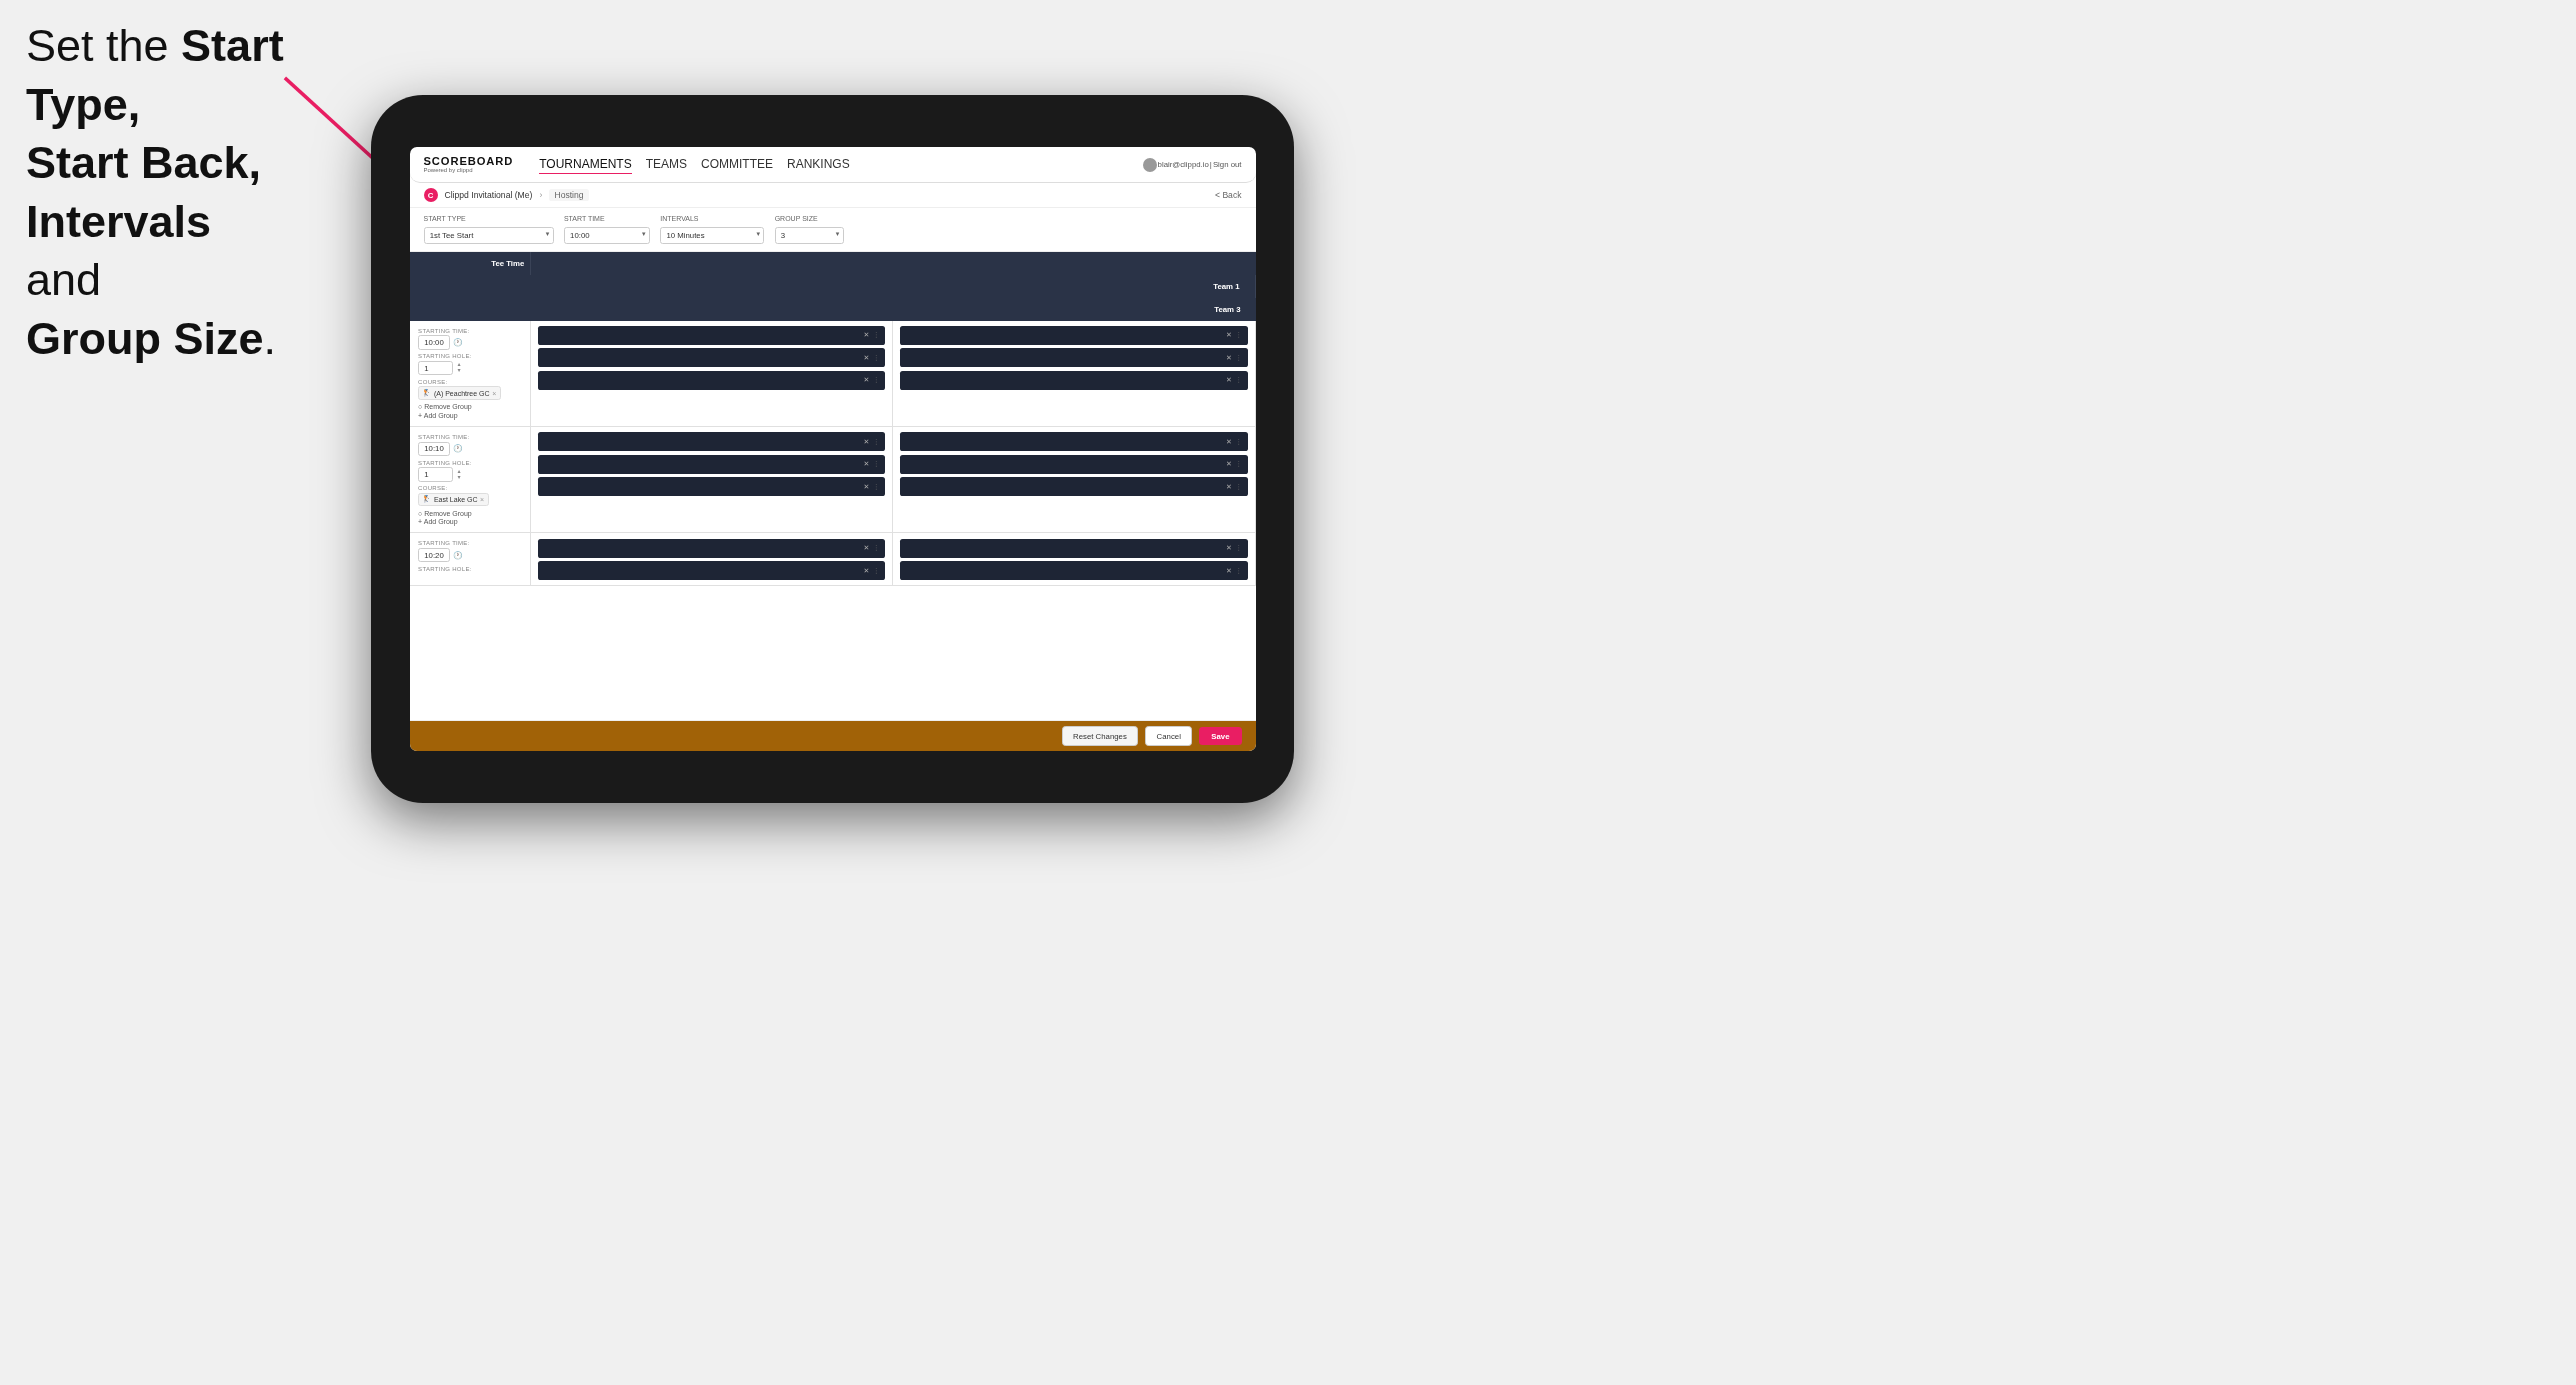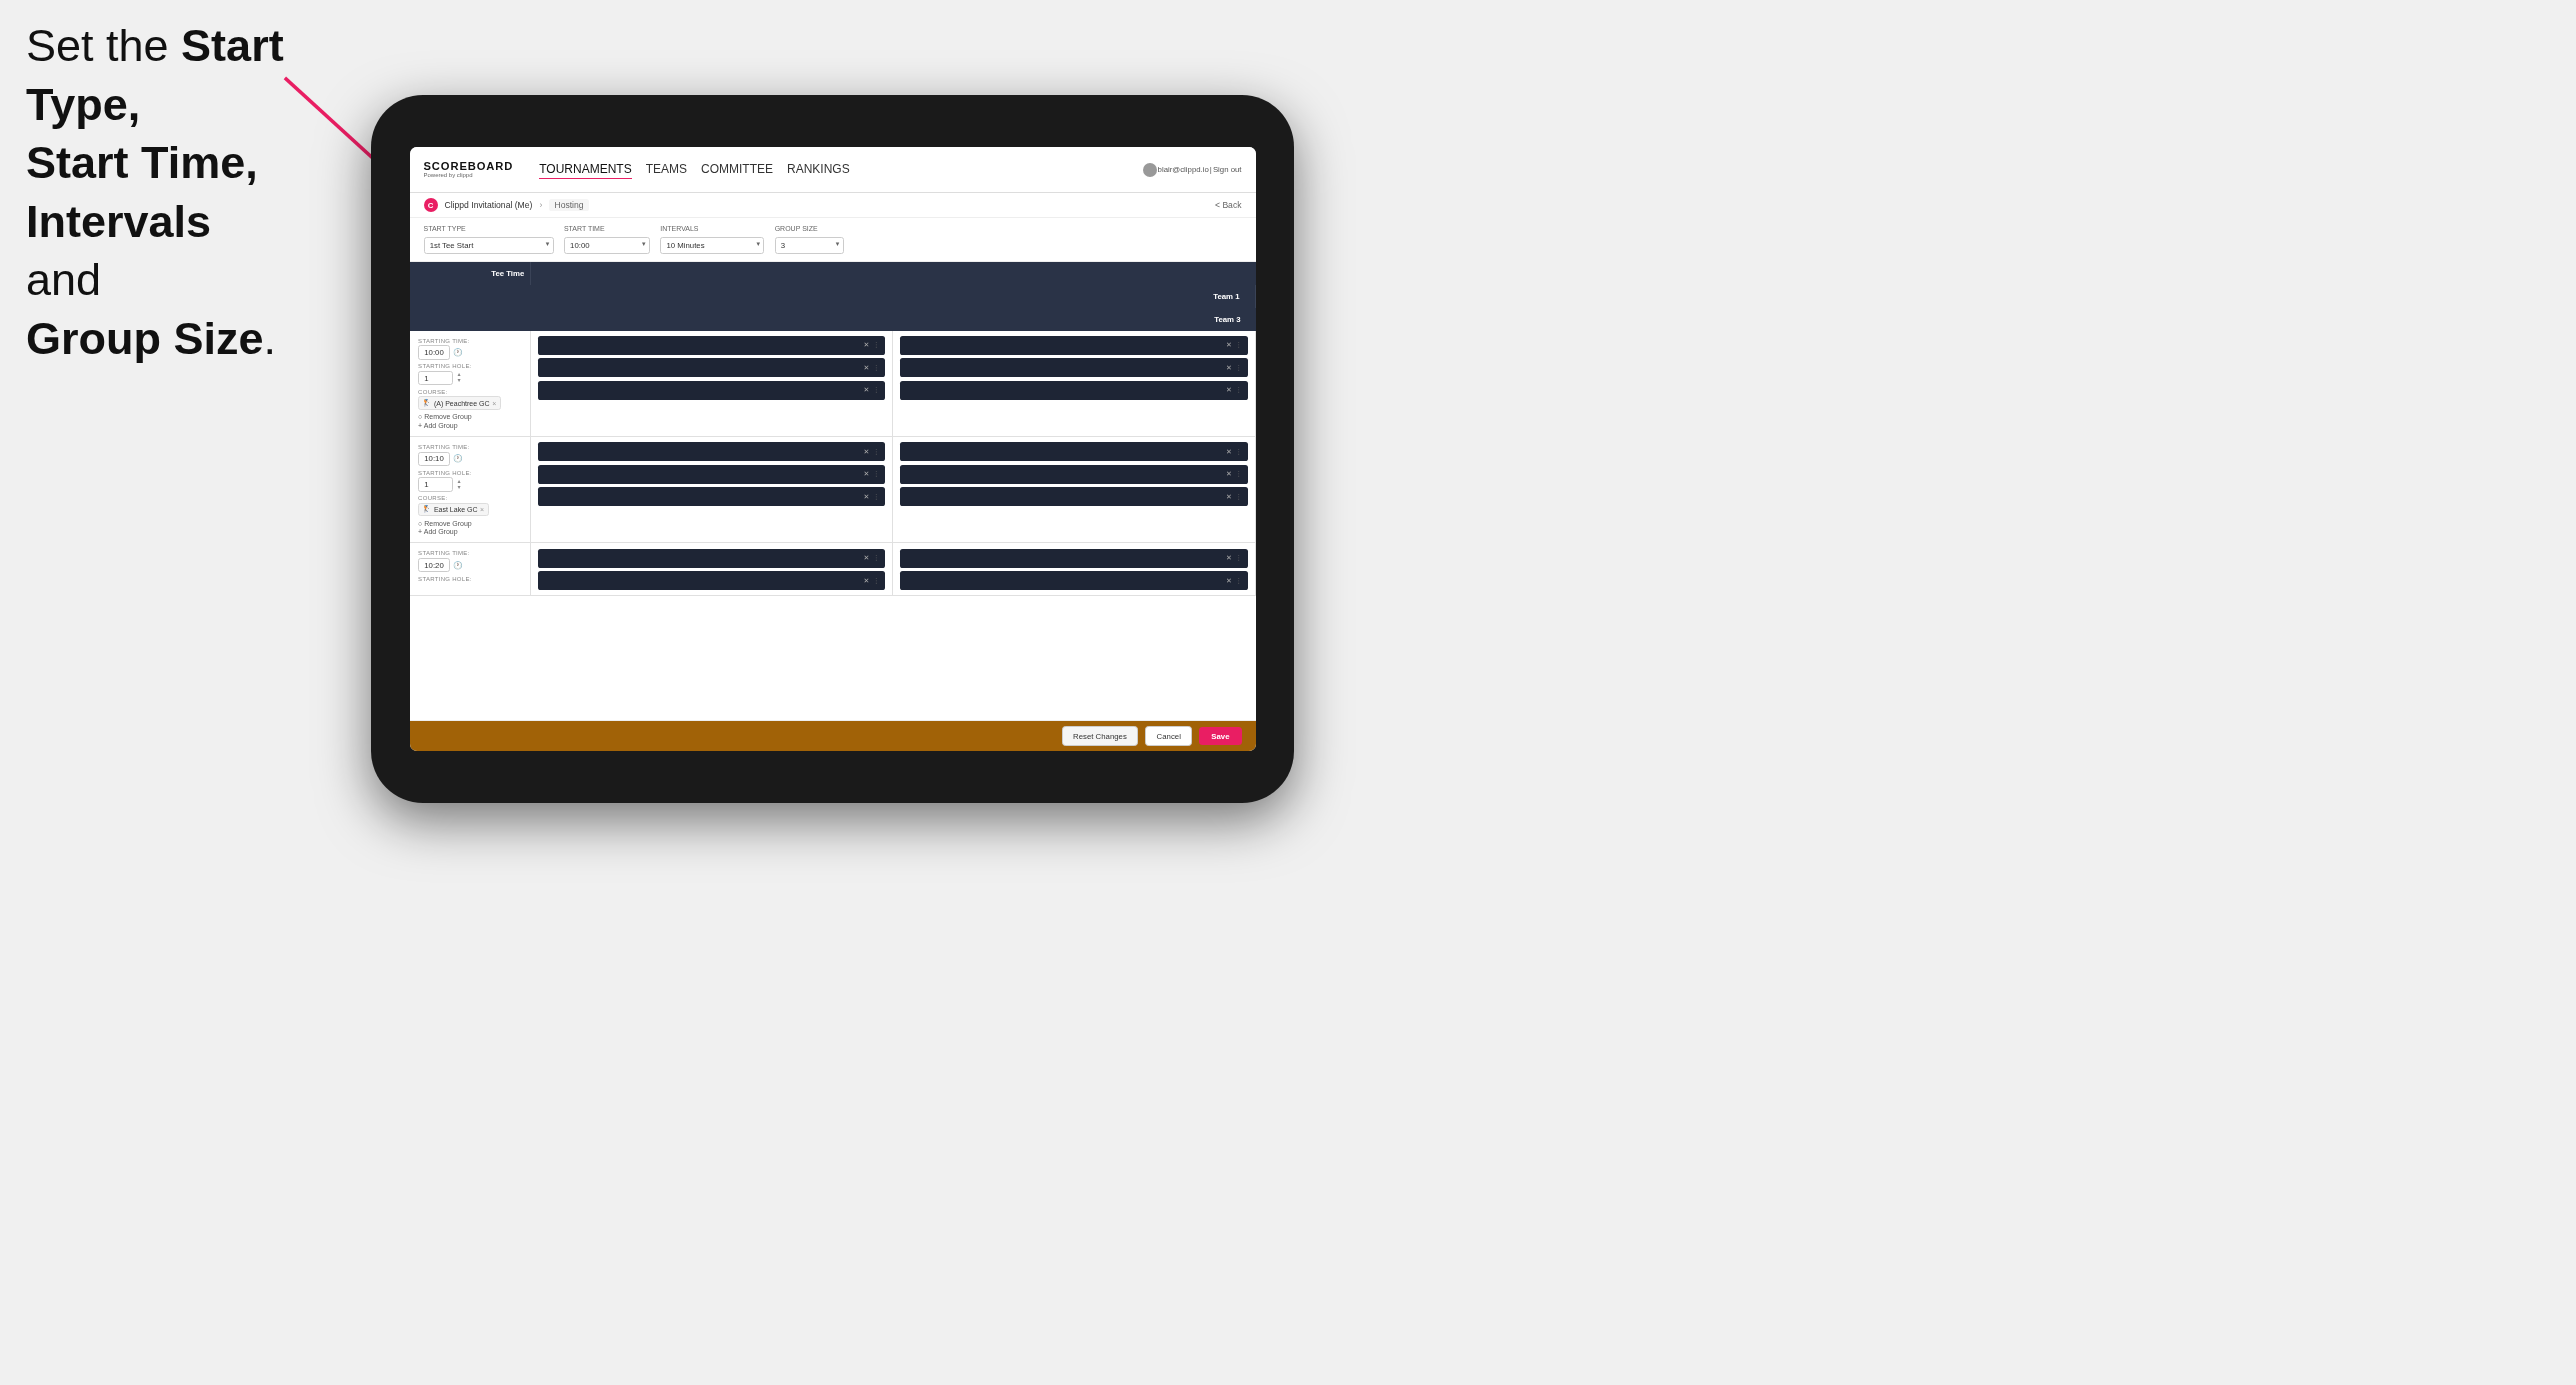--- a/index.html
+++ b/index.html
@@ -48,24 +48,25 @@
       overflow: hidden;
       display: flex;
       flex-direction: column;
     }
 
     
     .nav-bar {
       display: flex;
       align-items: center;
       padding: 0 14px;
-      height: 46px;
+      height: 36px;
       border-bottom: 0.9px solid #ddd;
       background: #fff;
       gap: 17.3px;
+      border-radius: 10px;
     }
     .logo-area {
       display: flex;
       flex-direction: column;
       line-height: 1;
       margin-right: 8.6px;
     }
     .logo-text {
       font-size: 11.2px;
       font-weight: 900;
@@ -415,21 +416,21 @@
       width: 328px;
       height: 276px;
       pointer-events: none;
     }
   </style>
 </head>
 <body>
 
 <div class="instruction-text">
   <span>Set the <strong>Start Type,</strong></span><br>
-  <strong>Start Time,</strong><br>
+  <strong>Start Back,</strong><br>
   <strong>Intervals</strong> and<br>
   <strong>Group Size</strong>.
 </div>
 
 <svg class="arrow-svg" viewBox="0 0 380 320" xmlns="http://www.w3.org/2000/svg">
   <defs>
     <marker id="arrowhead" markerWidth="10" markerHeight="7" refX="10" refY="3.5" orient="auto">
       <polygon points="0 0, 10 3.5, 0 7" fill="#e91e63"></polygon>
     </marker>
   </defs>

